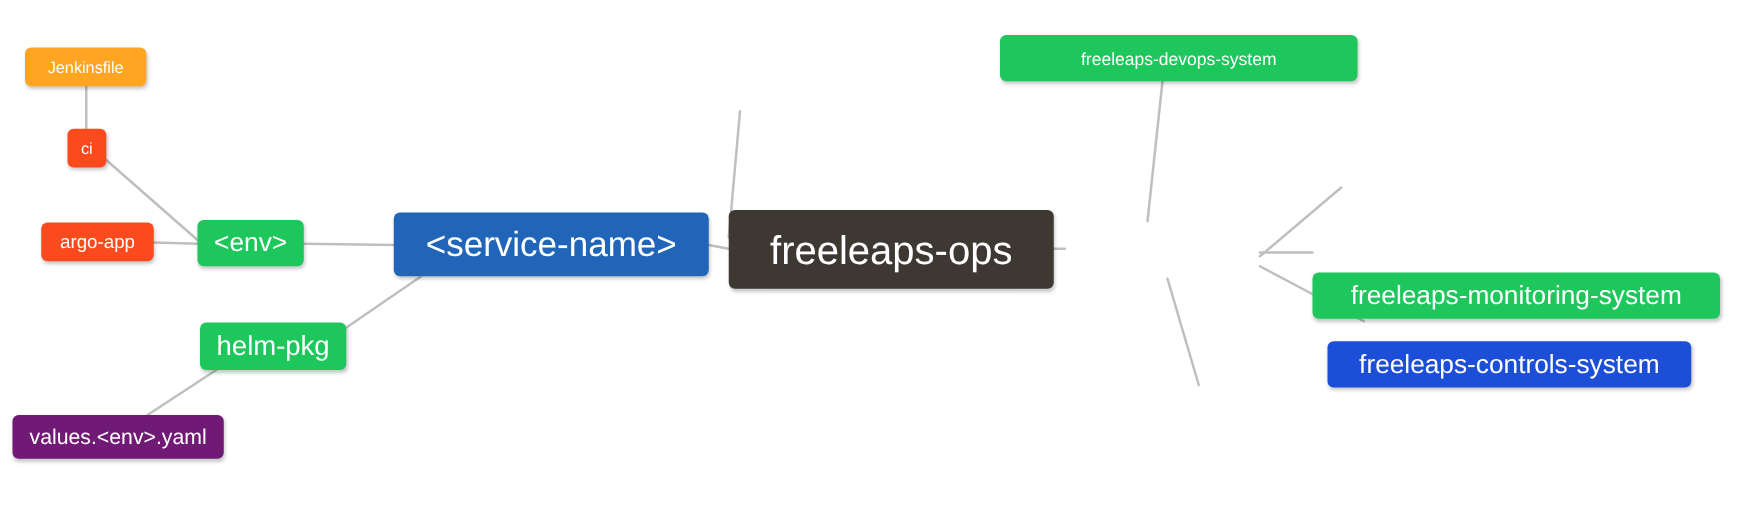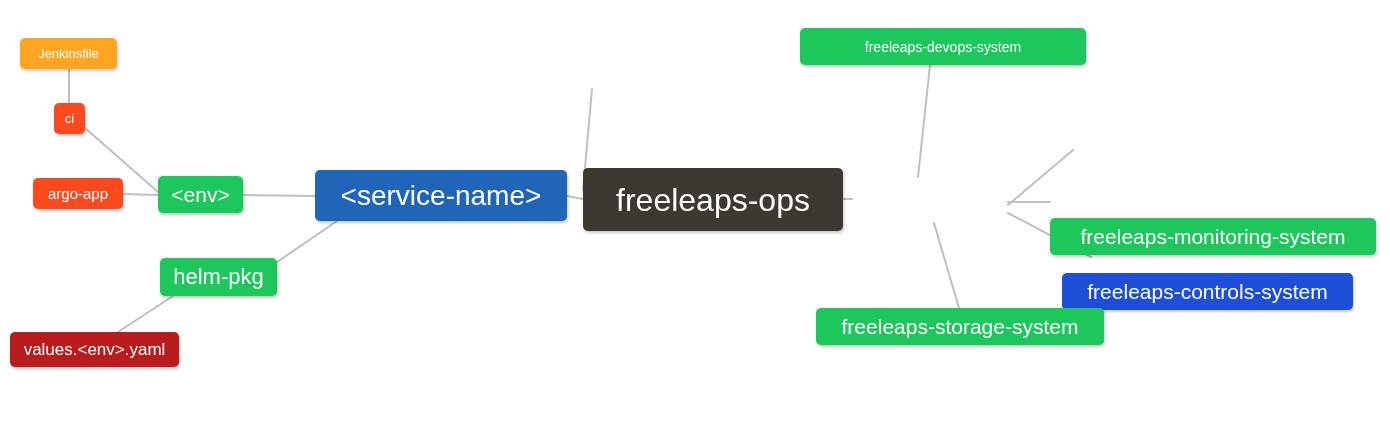--- a/index.html
+++ b/index.html
@@ -99,30 +99,27 @@
       </div>
       <div class="node" style="left: 54px; top: 103px; width: 31px; height: 31px; background: rgb(251, 74, 30); font-size: 13px;">
         <span class="node-label">ci</span>
       </div>
       <div class="node" style="left: 20px; top: 38px; width: 97px; height: 31px; background: rgb(255, 165, 33); font-size: 13px;">
         <span class="node-label">Jenkinsfile</span>
       </div>
       <div class="node" style="left: 33px; top: 178px; width: 90px; height: 31px; background: rgb(251, 74, 30); font-size: 15px;">
         <span class="node-label">argo-app</span>
       </div>
-      <div class="node" style="left: 10px; top: 332px; width: 169px; height: 35px; background: #b91c1c; font-size: 17px;">
+      <div class="node" style="left: 10px; top: 332px; width: 169px; height: 35px; background: #701a75; font-size: 17px;">
         <span class="node-label">values.&lt;env&gt;.yaml</span>
       </div>
       <div class="node" style="left: 800px; top: 28px; width: 286px; height: 37px; background: rgb(29, 199, 91); font-size: 14px;">
         <span class="node-label">freeleaps-devops-system</span>
       </div>
       <div class="node" style="left: 1050px; top: 186px; width: 326px; height: 37px; background: rgb(29, 199, 91); font-size: 21px; margin-top: 32px;">
         <span class="node-label">freeleaps-monitoring-system</span>
       </div>
       <div class="node" style="left: 1062px; top: 257px; width: 291px; height: 37px; background: #1d4ed8; font-size: 21px; margin-top: 16px;">
         <span class="node-label">freeleaps-controls-system</span>
       </div>
-      <div class="node" style="left: 816px; top: 308px; width: 288px; height: 37px; background: rgb(29, 199, 91); font-size: 21px;">
-        <span class="node-label">freeleaps-storage-system</span>
-      </div>
     </div>
 
 </div>
 
 </body></html>

